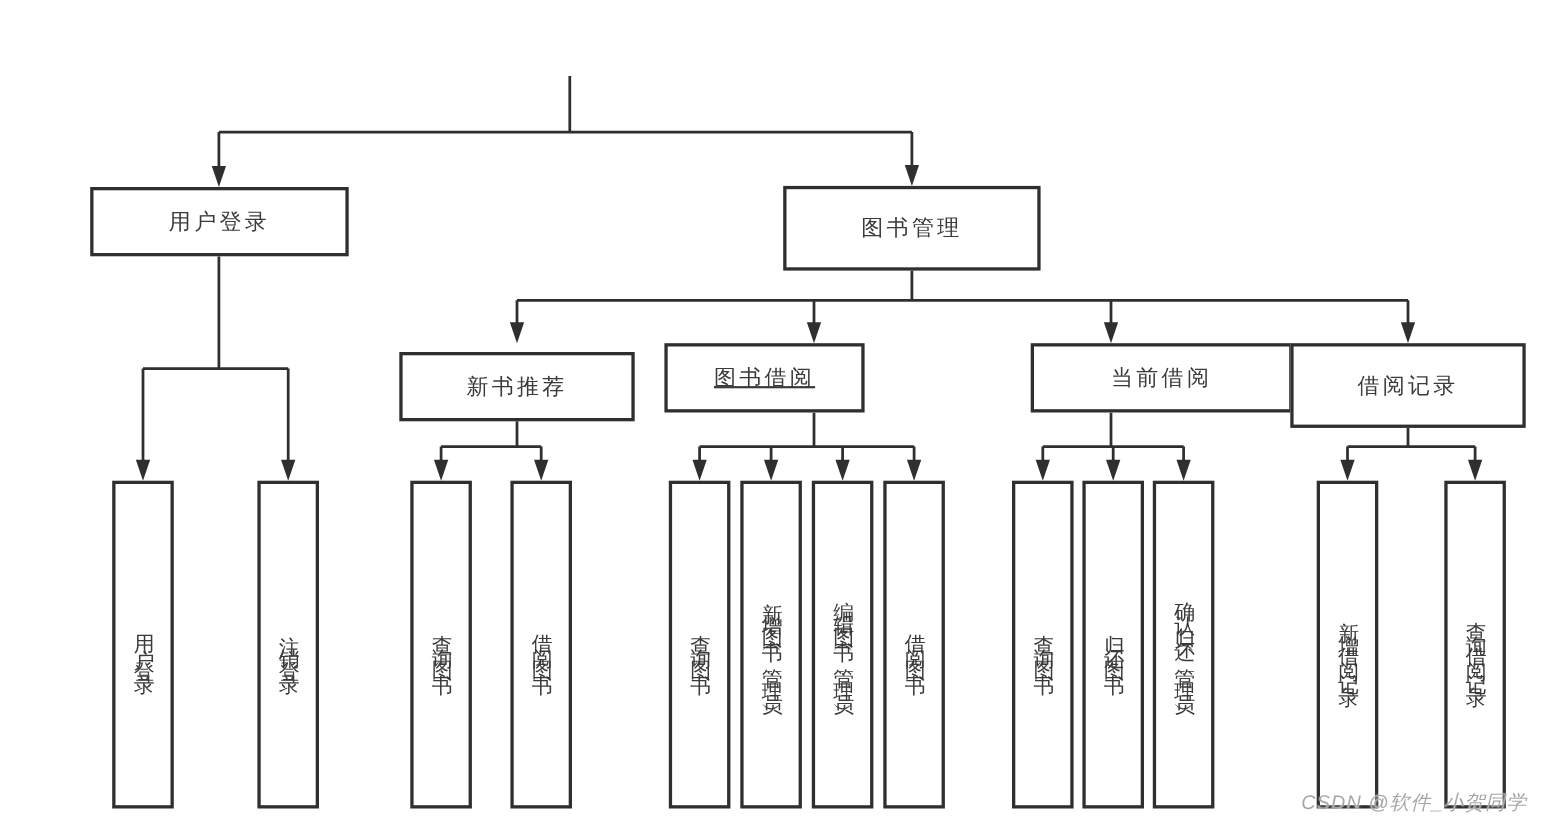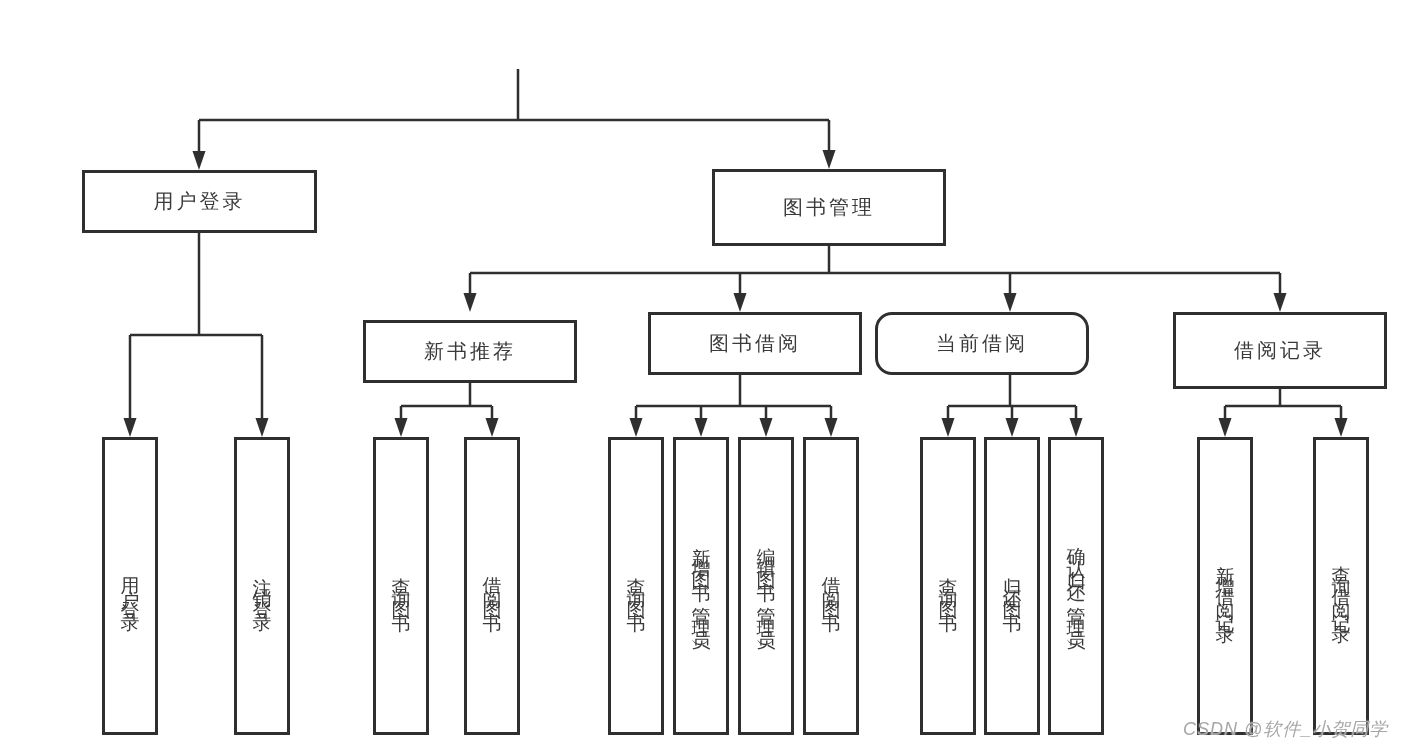--- a/index.html
+++ b/index.html
@@ -49,22 +49,22 @@
     writing-mode:vertical-rl;
     text-orientation:mixed;
     letter-spacing:12px;
     line-height:50px;
   }
   
   .n-user-login{left:82px;top:170px;width:235px;height:63px;}
   .n-book-mgmt{left:712px;top:169px;width:234px;height:77px;}
   
   .n-new-rec{left:363px;top:296px;width:214px;height:63px;margin-top:24px;}
-  .n-borrow{left:648px;top:312px;width:214px;height:63px;}
-  .n-current{left:875px;top:312px;width:214px;height:63px;border-radius:17px;}
+  .n-borrow{left:604px;top:312px;width:182px;height:63px;text-decoration:underline;}
+  .n-current{left:937px;top:312px;width:238px;height:63px;}
   .n-records{left:1173px;top:312px;width:214px;height:77px;}
   
   .lf-1{left:102px;}
   .lf-2{left:234px;}
   .lf-3{left:373px;}
   .lf-4{left:464px;}
   .lf-5{left:608px;}
   .lf-6{left:673px;}
   .lf-7{left:738px;}
   .lf-8{left:803px;}

